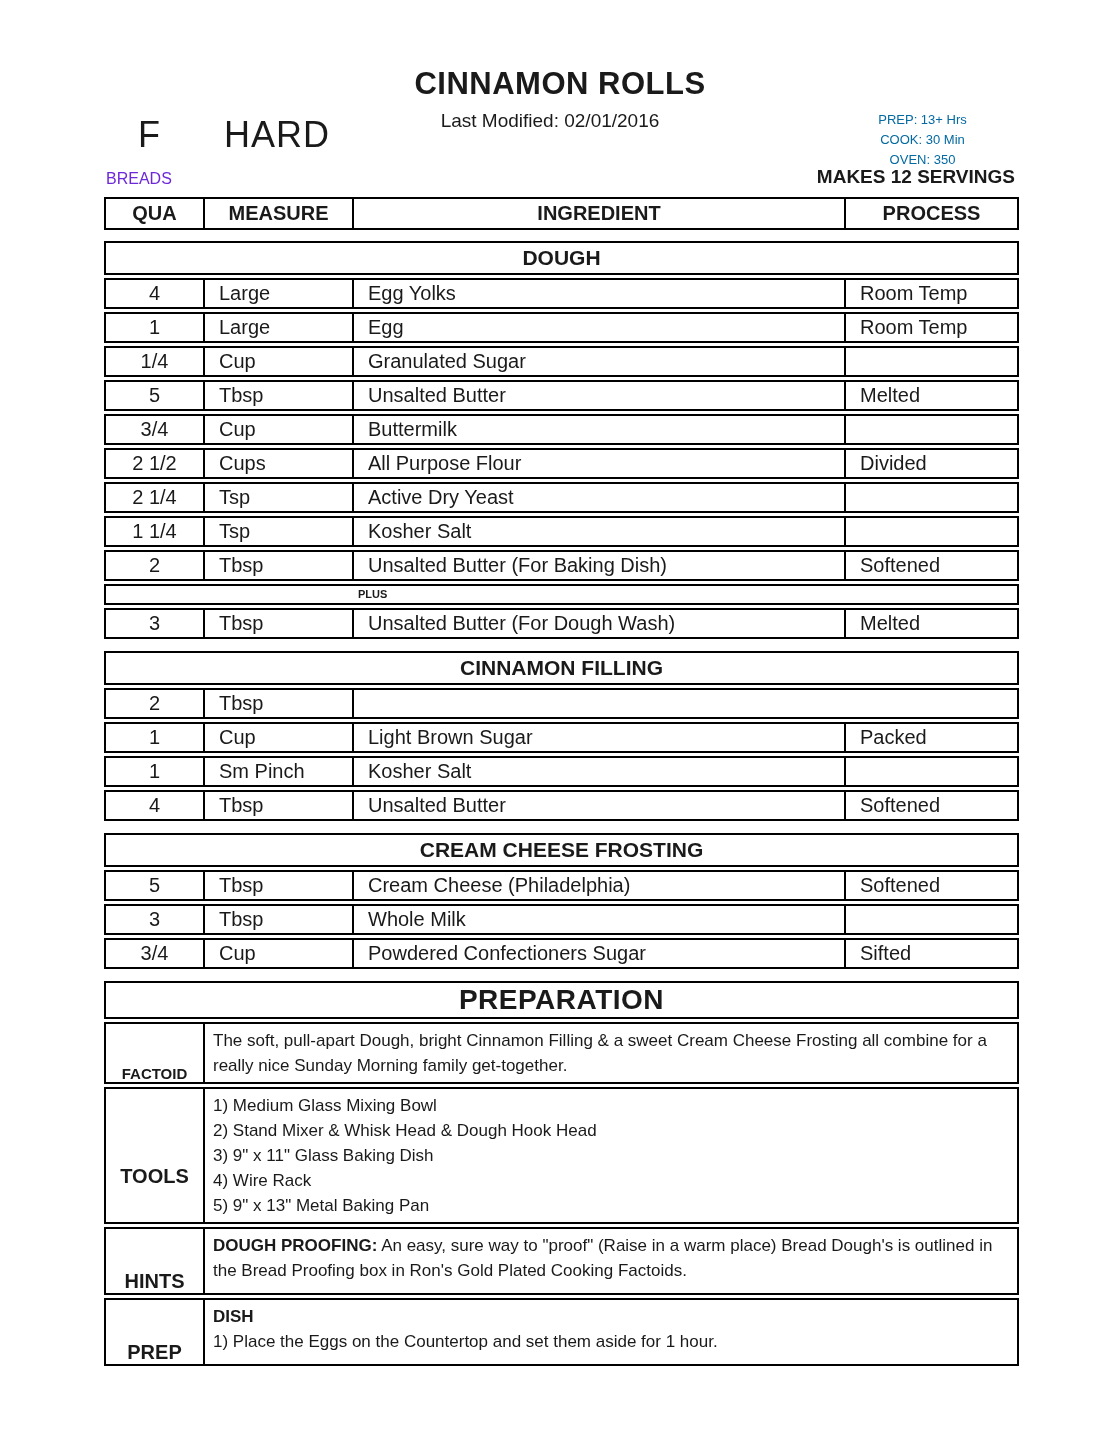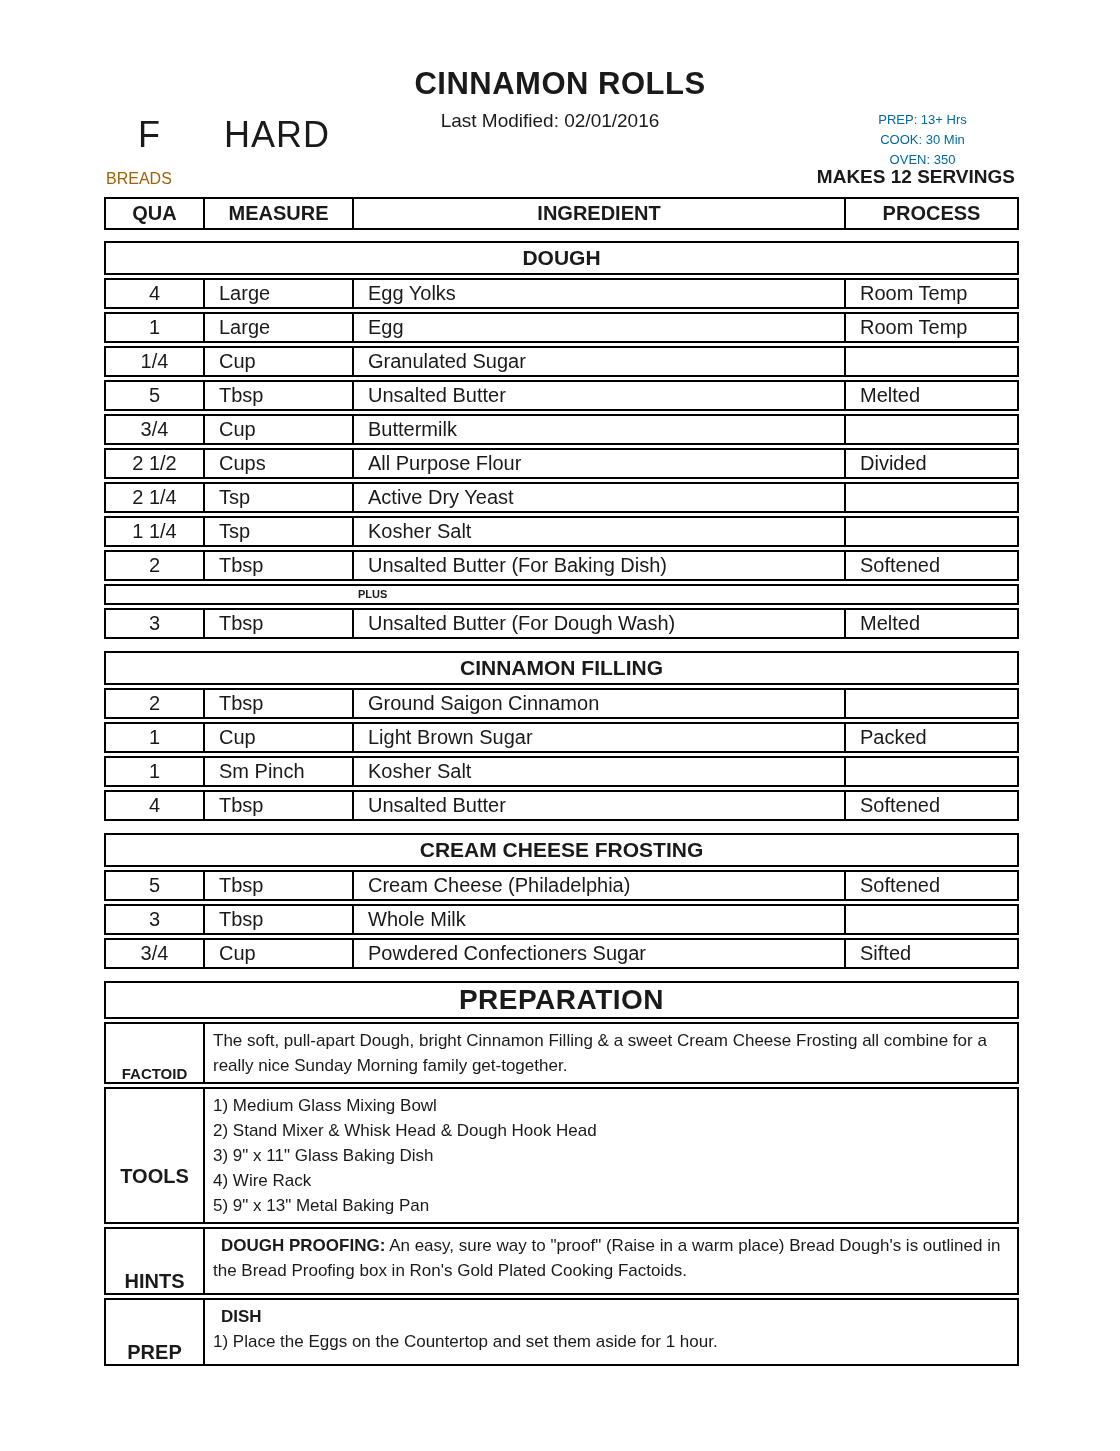--- a/index.html
+++ b/index.html
@@ -19,21 +19,21 @@
   .last-modified{
     position:absolute;top:110px;left:0;width:1100px;
     text-align:center;font-size:19px;
   }
   .meta-block{
     position:absolute;top:110px;left:820px;width:205px;
     text-align:center;font-size:13px;line-height:20px;color:#0369a1;
   }
   .grade{position:absolute;top:114px;left:138px;font-size:36px;}
   .difficulty{position:absolute;top:114px;left:224px;font-size:36px;letter-spacing:1px;}
-  .category{position:absolute;top:170px;left:106px;font-size:16px;color:#a16207;}
+  .category{position:absolute;top:170px;left:106px;font-size:16px;color:#6d28d9;}
   .servings{
     position:absolute;top:166px;left:100px;width:915px;
     text-align:right;font-size:19px;font-weight:bold;
   }
   
   .sheet{position:absolute;top:197px;left:104px;width:915px;}
   .gap-sm{height:8px;}
   .gap-md{height:9px;}
   .rowbox{
     box-sizing:border-box;border:2px solid #000;background:#fff;
@@ -69,21 +69,21 @@
     display:grid;grid-template-columns:97px 1fr;font-size:17px;
   }
   .prep-label{
     display:flex;align-items:center;justify-content:center;
     font-weight:bold;font-size:20px;text-align:center;margin-top:41px;
   }
   .prep-label.small{font-size:15px;}
   .prep-content{
     border-left:2px solid #000;padding:4px 10px 4px 8px;line-height:25px;
   }
-  .bold{font-weight:bold;margin-left:8px;}
+  .bold{font-weight:bold;}
 </style>
 </head>
 <body>
 
 <div class="page">
 
   <div class="title">CINNAMON ROLLS</div>
   <div class="last-modified">Last Modified: 02/01/2016</div>
   <div class="meta-block">
     <div>PREP: 13+ Hrs</div>
@@ -172,21 +172,20 @@
       </div>
     </div>
 
     <div class="gap-md"></div>
 
     <div>
       <div class="rowbox section-title">CINNAMON FILLING</div>
       <div class="rowbox data-row">
         <div class="c-qua">2</div>
         <div class="c-measure">Tbsp</div>
-        <div class="c-ingredient">Ground Saigon Cinnamon</div>
         <div class="c-process"></div>
       </div>
       <div class="rowbox data-row">
         <div class="c-qua">1</div>
         <div class="c-measure">Cup</div>
         <div class="c-ingredient">Light Brown Sugar</div>
         <div class="c-process">Packed</div>
       </div>
       <div class="rowbox data-row">
         <div class="c-qua">1</div>

